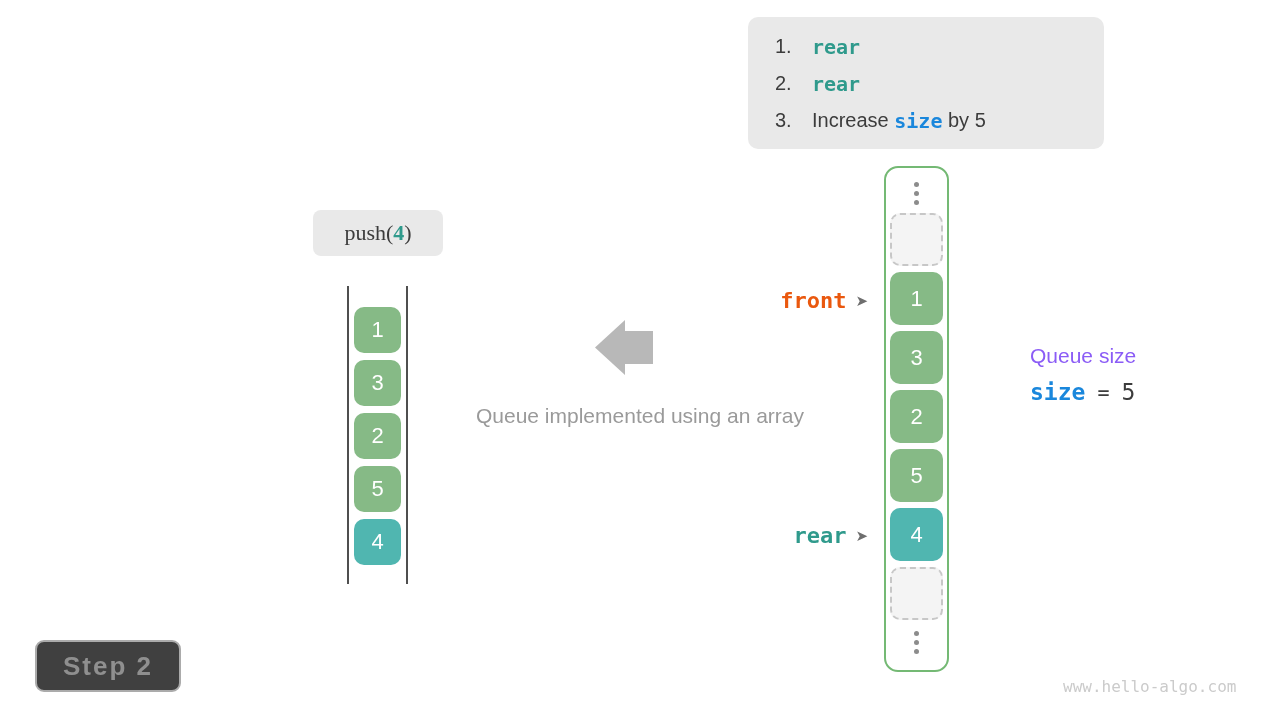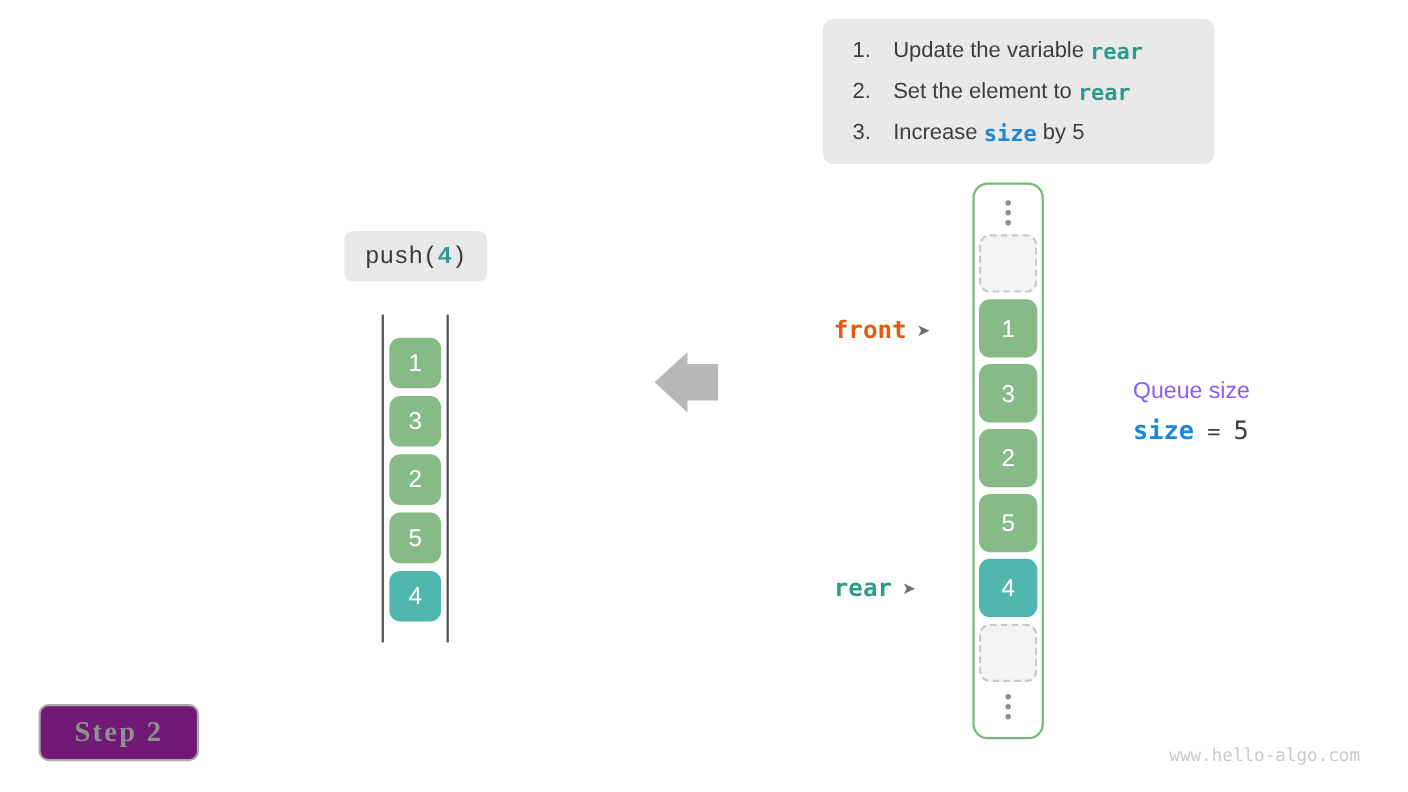--- a/index.html
+++ b/index.html
@@ -13,21 +13,21 @@
   .instr-row { display:flex; height:37px; align-items:center; font-size:20px; color:#3c3c3c; }
   .instr-num { width:37px; flex:0 0 37px; }
   .instr-text { white-space:pre; }
   .code { font-family:"DejaVu Sans Mono", monospace; font-weight:bold; font-size:20px; }
   .code-teal { color:#2f9a8c; }
   .code-blue { color:#1a87dc; }
 
   
   .push-label { position:absolute; left:313px; top:210px; width:130px; height:46px;
     background:#e9e9e9; border-radius:8px; display:flex; align-items:center; justify-content:center;
-    font-family:Liberation Mono, monospace; font-size:22px; color:#3c3c3c; }
+    font-family:Liberation Serif, serif; font-size:22px; color:#3c3c3c; }
   .push-label .arg { color:#2f9a8c; font-weight:bold; }
 
   
   .left-stack { position:absolute; left:347px; top:286px; width:61px; height:298px; }
   .rail { position:absolute; top:0; width:2px; height:298px; background:#4f4f4f; }
   .rail-left { left:0; } .rail-right { right:0; }
   .ls-cell { position:absolute; left:7px; width:47px; height:46px; border-radius:10px;
     display:flex; align-items:center; justify-content:center; color:#ffffff; font-size:22px; }
   .green { background:#86ba86; }
   .teal { background:#50b6b0; }
@@ -43,63 +43,61 @@
   .dots { position:absolute; left:0; width:100%; display:flex; flex-direction:column; align-items:center; gap:4px; }
   .dots-top { top:14px; } .dots-bottom { top:463px; }
   .dot { width:5px; height:5px; border-radius:50%; background:#8c8c8c; }
   .cell { position:absolute; left:4px; width:53px; height:53px; border-radius:10px;
     display:flex; align-items:center; justify-content:center; color:#ffffff; font-size:22px; }
   .cell-empty { background:#f4f4f4; border:2px dashed #c7c7c7; }
   .c0 { top:45px; } .c1 { top:104px; } .c2 { top:163px; } .c3 { top:222px; }
   .c4 { top:281px; } .c5 { top:340px; } .c6 { top:399px; }
 
   
-  .pointer { position:absolute; width:110px; display:flex; align-items:center; justify-content:flex-start;
+  .pointer { position:absolute; width:110px; display:flex; align-items:center; justify-content:flex-end;
     gap:9px; height:28px; }
   .pointer-front { left:758px; top:286px; }
   .pointer-rear  { left:758px; top:521px; }
   .pointer-label { font-family:"DejaVu Sans Mono", monospace; font-weight:bold; font-size:22px; }
   .pointer-front .pointer-label { color:#ea580e; }
   .pointer-rear  .pointer-label { color:#2f9a8c; }
   .pointer-glyph { color:#6e6e6e; font-size:15px; line-height:1; }
 
   
   .queue-size { position:absolute; left:1030px; top:344px; }
   .qs-title { font-size:21px; color:#8b5cf6; }
   .qs-line { margin-top:11px; font-family:"DejaVu Sans Mono", monospace; font-size:23px; color:#3c3c3c;
     display:flex; align-items:center; gap:12px; }
   .qs-var { color:#1a87dc; font-weight:bold; }
   .qs-eq { font-size:20px; }
 
   
   .step-box { position:absolute; left:35px; top:640px; width:146px; height:52px;
-    border:2px solid #ababab; border-radius:9px; background:#701a75;
+    border:2px solid #ababab; border-radius:9px; background:#404040;
     display:flex; align-items:center; justify-content:center;
-    font-family:Liberation Serif, serif; font-weight:bold; font-size:26px;
+    font-family:Liberation Sans, sans-serif; font-weight:bold; font-size:26px;
     letter-spacing:2px; color:#8f8f8f; }
 
   
   .watermark { position:absolute; left:1063px; top:677px;
     font-family:"DejaVu Sans Mono", monospace; font-size:16px; color:#cbcbcb; }
 </style>
 </head>
 <body>
 
 <div class="canvas">
 
   <div class="instructions">
     <div class="instr-row">
       <span class="instr-num">1.</span>
-      <span class="instr-text">Update the variable </span>
       <span class="code code-teal">rear</span>
       <span class="instr-text"></span>
     </div>
     <div class="instr-row">
       <span class="instr-num">2.</span>
-      <span class="instr-text">Set the element to </span>
       <span class="code code-teal">rear</span>
       <span class="instr-text"></span>
     </div>
     <div class="instr-row">
       <span class="instr-num">3.</span>
       <span class="instr-text">Increase </span>
       <span class="code code-blue">size</span>
       <span class="instr-text"> by 5</span>
     </div>
   </div>
@@ -116,20 +114,21 @@
     <div class="ls-cell green" style="top:21px">1</div>
     <div class="ls-cell green" style="top:74px">3</div>
     <div class="ls-cell green" style="top:127px">2</div>
     <div class="ls-cell green" style="top:180px">5</div>
     <div class="ls-cell teal" style="top:233px">4</div>
   </div>
 
   <svg class="center-arrow" viewBox="0 0 58 55">
     <polygon points="0,27.5 30,0 30,11 58,11 58,44 30,44 30,55" fill="#b8b8b8"></polygon>
   </svg>
+  <div class="caption">Queue implemented using an array</div>
 
   <div class="array-box">
     <div class="dots dots-top">
       <div class="dot"></div>
       <div class="dot"></div>
       <div class="dot"></div>
     </div>
     <div class="cell cell-empty c0"></div>
     <div class="cell green c1">1</div>
     <div class="cell green c2">3</div>

